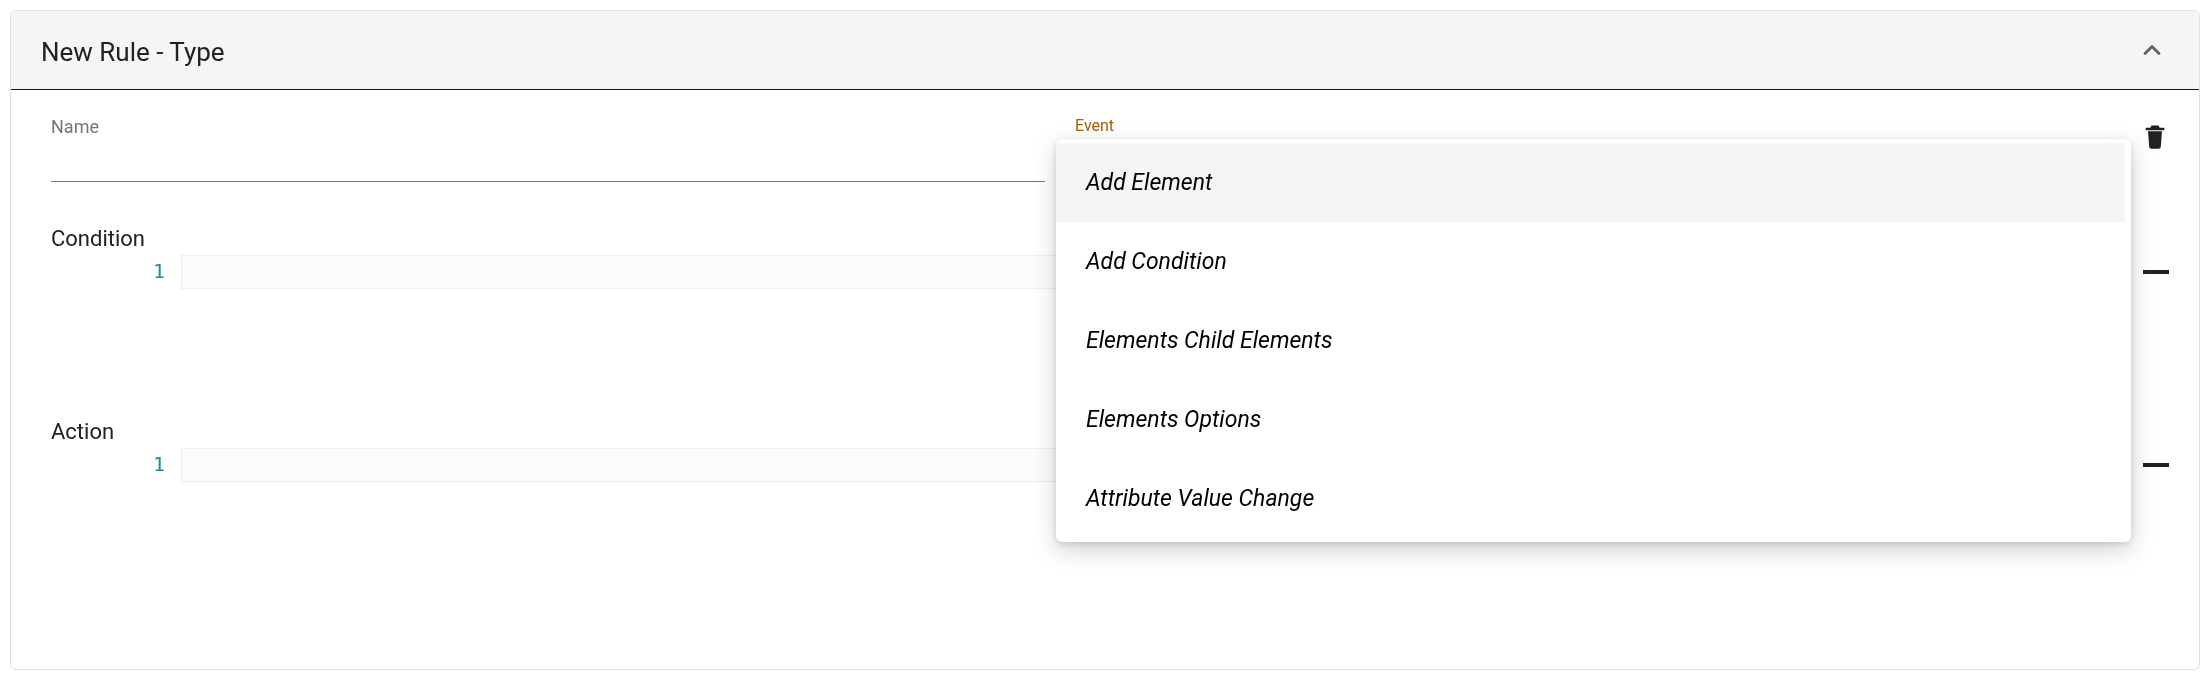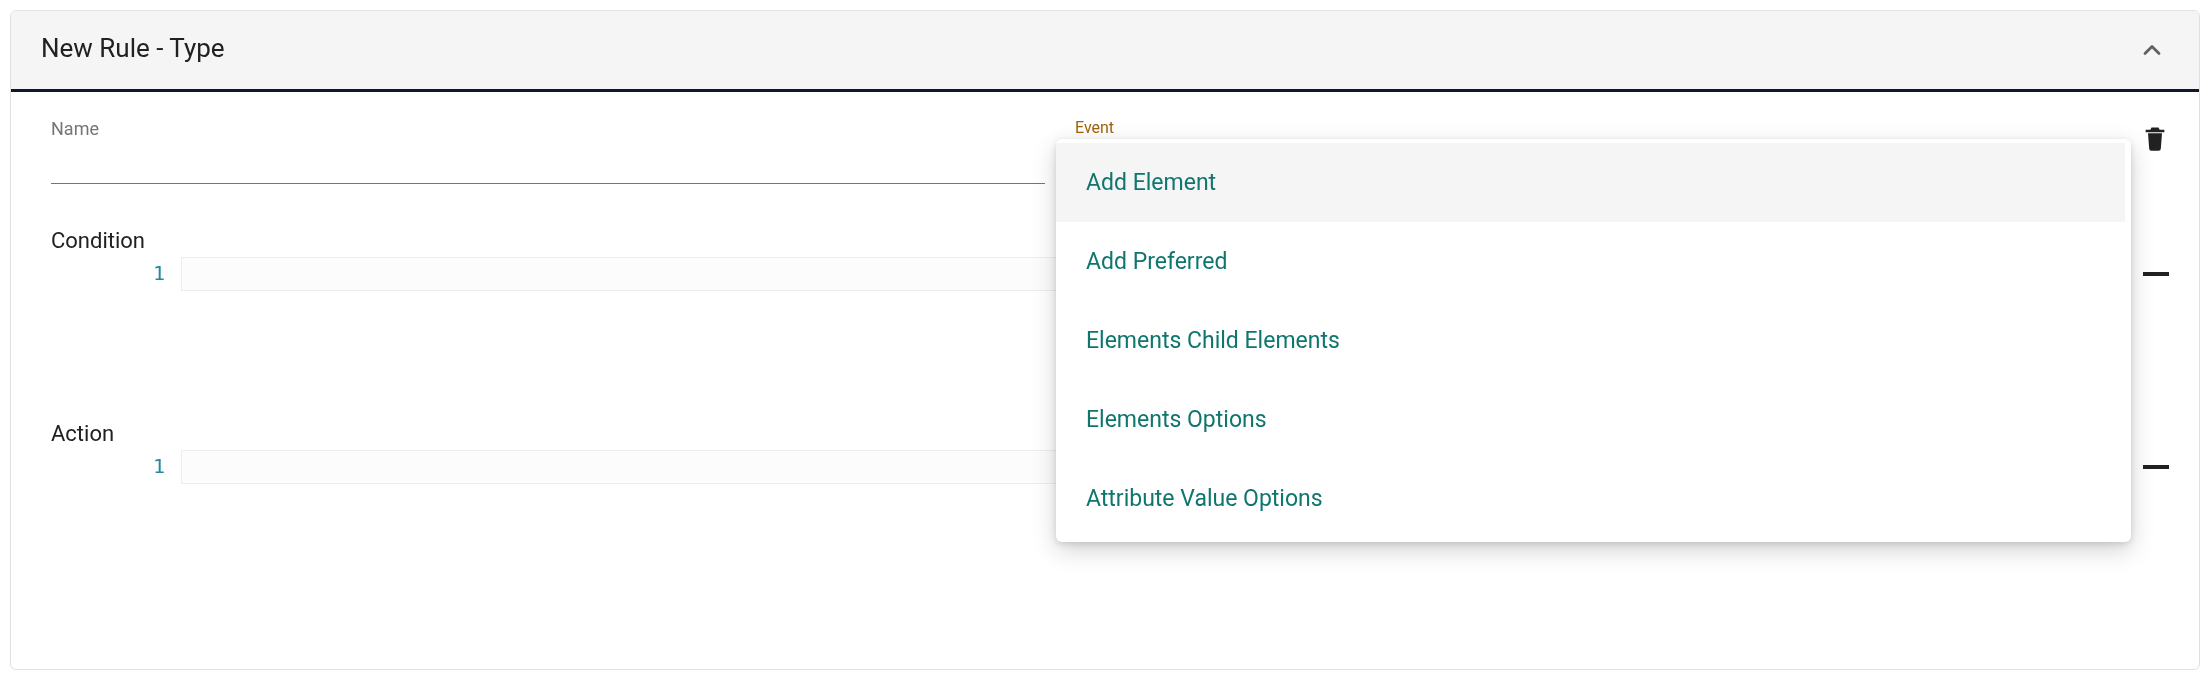--- a/index.html
+++ b/index.html
@@ -16,23 +16,23 @@
     width: 100%;
     height: 100%;
     border: 1px solid #e0e0e0;
     border-radius: 6px;
     overflow: hidden;
     background: #ffffff;
     position: relative;
   }
   .card-header {
     background: #f5f5f5;
-    border-bottom: 3px solid #0f172a;
-    display: flex;
-    align-items: flex-start;
+    border-bottom: 1px solid #0f172a;
+    display: flex;
+    align-items: flex-end;
     justify-content: space-between;
     padding: 22px 30px;
   }
   .card-header-title {
     font-size: 26px;
     font-weight: 400;
     color: #212121;
   }
   .collapse-icon {
     width: 34px;
@@ -151,22 +151,23 @@
     z-index: 100;
   }
   .dropdown-inner {
     max-height: 520px;
     overflow-y: auto;
     padding: 4px 0;
   }
   .dropdown-item {
     padding: 26px 30px;
     font-size: 23px;
-    color: #0f766e;
+    color: #000000;
     cursor: pointer;
+    font-style: italic;
   }
   .dropdown-item.highlight {
     background: #f5f5f5;
   }
   .dropdown-inner::-webkit-scrollbar {
     width: 12px;
   }
   .dropdown-inner::-webkit-scrollbar-track {
     background: transparent;
   }
@@ -230,20 +231,20 @@
         </div>
       </div>
     </div>
 
   </div>
 
   <div class="dropdown">
     <div class="dropdown-inner" id="dropdown-list">
 
     <div class="dropdown-item highlight">Add Element</div>
-        <div class="dropdown-item">Add Preferred</div>
+        <div class="dropdown-item">Add Condition</div>
         <div class="dropdown-item">Elements Child Elements</div>
         <div class="dropdown-item">Elements Options</div>
-        <div class="dropdown-item">Attribute Value Options</div>
+        <div class="dropdown-item">Attribute Value Change</div>
       </div>
   </div>
 
 </div>
 
 </body></html>

